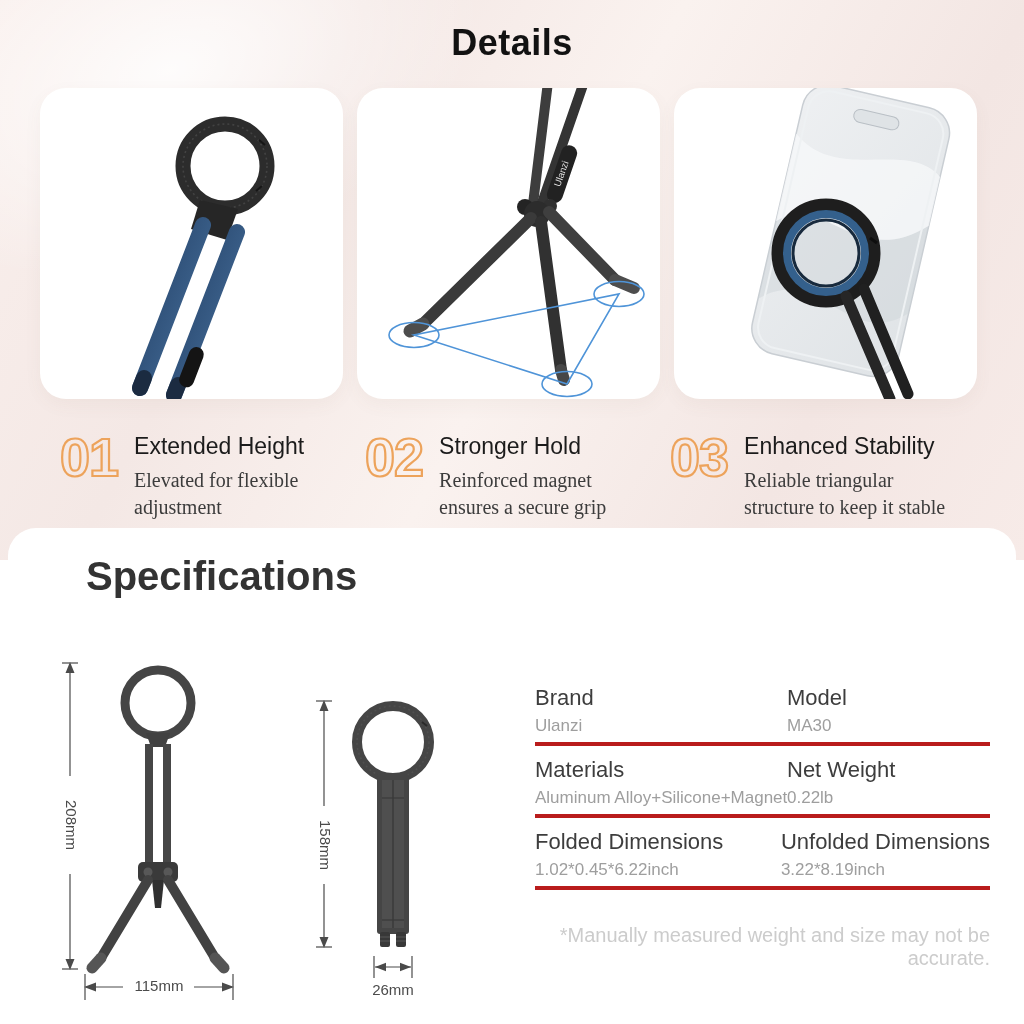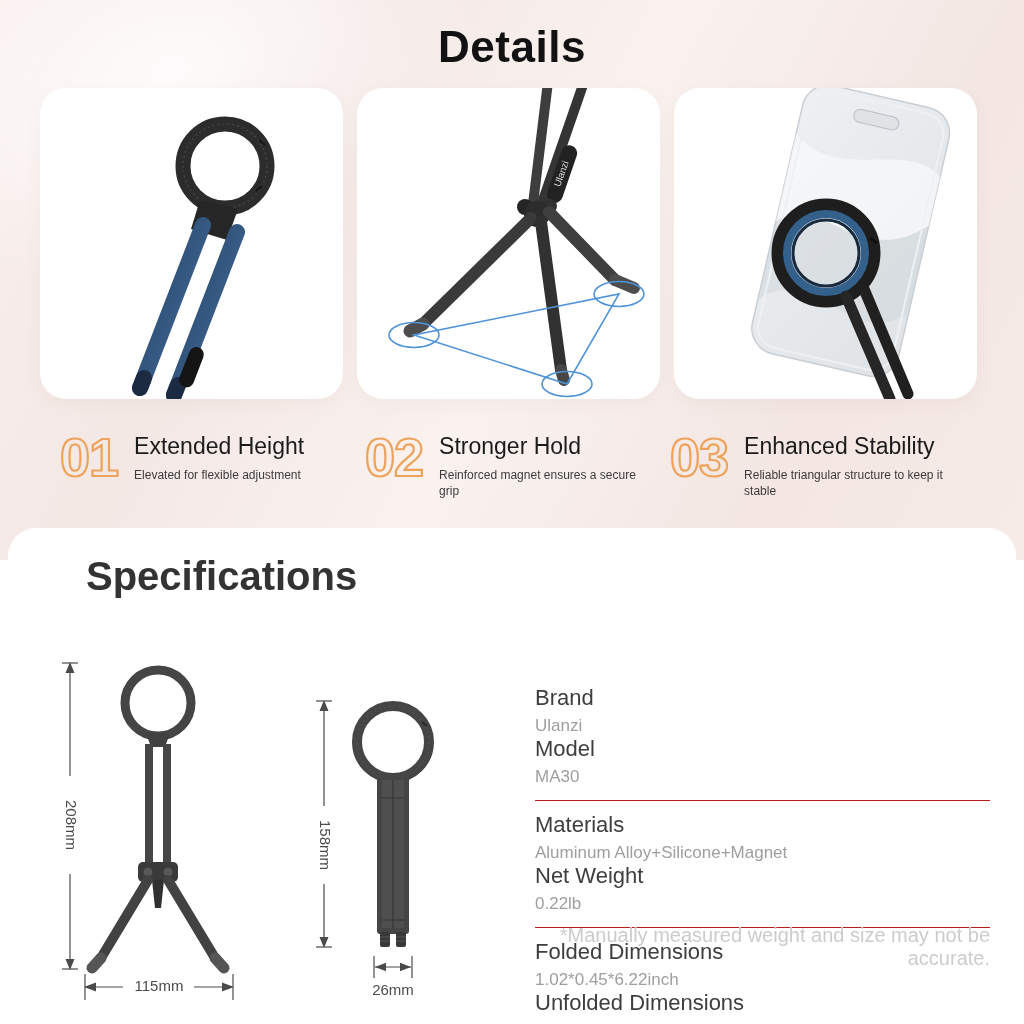--- a/index.html
+++ b/index.html
@@ -7,49 +7,49 @@
   body { font-family:"Liberation Sans", sans-serif; background:#ffffff; }
   .page { position:relative; width:1024px; height:1024px; overflow:hidden; background:#ffffff; }
 
   
   .hero { position:absolute; top:0; left:0; width:1024px; height:560px;
           background:linear-gradient(118deg,#f9efec 0%,#f4e8e5 28%,#faf2ef 52%,#f3e6e3 78%,#f7ebe8 100%); }
   .hero::before { content:""; position:absolute; left:-180px; top:-140px; width:700px; height:420px;
           background:radial-gradient(ellipse at center, rgba(255,255,255,.85) 0%, rgba(255,255,255,0) 65%);
           transform:rotate(-18deg); }
   .hero-title { position:absolute; top:22px; left:0; width:1024px; text-align:center;
-          font-size:44px; font-weight:700; color:#121212; letter-spacing:.5px; }
+          font-size:36px; font-weight:700; color:#121212; letter-spacing:.5px; }
 
   .cards { position:absolute; top:88px; left:40px; display:flex; gap:14px; }
   .card { width:303px; height:311px; background:#ffffff; border-radius:26px; overflow:hidden;
           box-shadow:0 6px 18px rgba(120,90,80,.05); }
   .card svg { display:block; width:100%; height:100%; }
 
   .features { position:absolute; top:430px; left:40px; display:flex; gap:2px; }
   .feature { width:303px; padding-left:20px; display:flex; gap:16px; align-items:flex-start; }
   .feature-number { font-size:54px; line-height:.95; font-weight:700; color:transparent;
           -webkit-text-stroke:2.2px #eda35b; letter-spacing:-1px; margin-top:2px; }
   .feature-title { font-size:23px; font-weight:400; color:#1b1b1b; margin:3px 0 7px; }
-  .feature-desc { font-size:12px; line-height:1.35; color:#3c3c3c; }
+  .feature-desc { font-size:20px; line-height:1.35; color:#3c3c3c;font-family:Liberation Serif, serif; }
   .feature:nth-child(1) .feature-desc { max-width:238px; }
   .feature:nth-child(2) .feature-desc { max-width:200px; }
   .feature:nth-child(3) .feature-desc { max-width:216px; }
 
   
   .specs-panel { position:absolute; top:528px; left:8px; width:1008px; height:496px;
           background:#ffffff; border-radius:28px 28px 0 0; }
   .specs-title { position:absolute; left:78px; top:26px; font-size:40px; font-weight:700; color:#333333; }
 
   .diagram { position:absolute; }
   .diagram-unfolded { left:30px; top:118px; width:230px; height:365px; }
   .diagram-folded { left:302px; top:160px; width:170px; height:320px; }
   .dim-text { font-size:15px; fill:#4b4b4b; }
 
   .spec-table { position:absolute; left:527px; top:146px; width:455px; }
-  .spec-row { display:flex; border-bottom:1px solid #b91c1c; padding:11px 0 13px;flex-direction:column; }
+  .spec-row { display:flex; border-bottom:4px solid #b91c1c; padding:11px 0 6px; }
   .spec-cell-left { width:252px; }
   .spec-cell-right { flex:1; }
   .spec-label { font-size:22px; color:#3d3d3d; margin-bottom:5px; white-space:nowrap; }
   .spec-value { font-size:17px; color:#9e9e9e; white-space:nowrap; }
 
   .spec-footnote { position:absolute; left:527px; top:396px; width:455px; text-align:right;
           font-size:20px; color:#cccccc; }
 </style>
 </head>
 <body>

